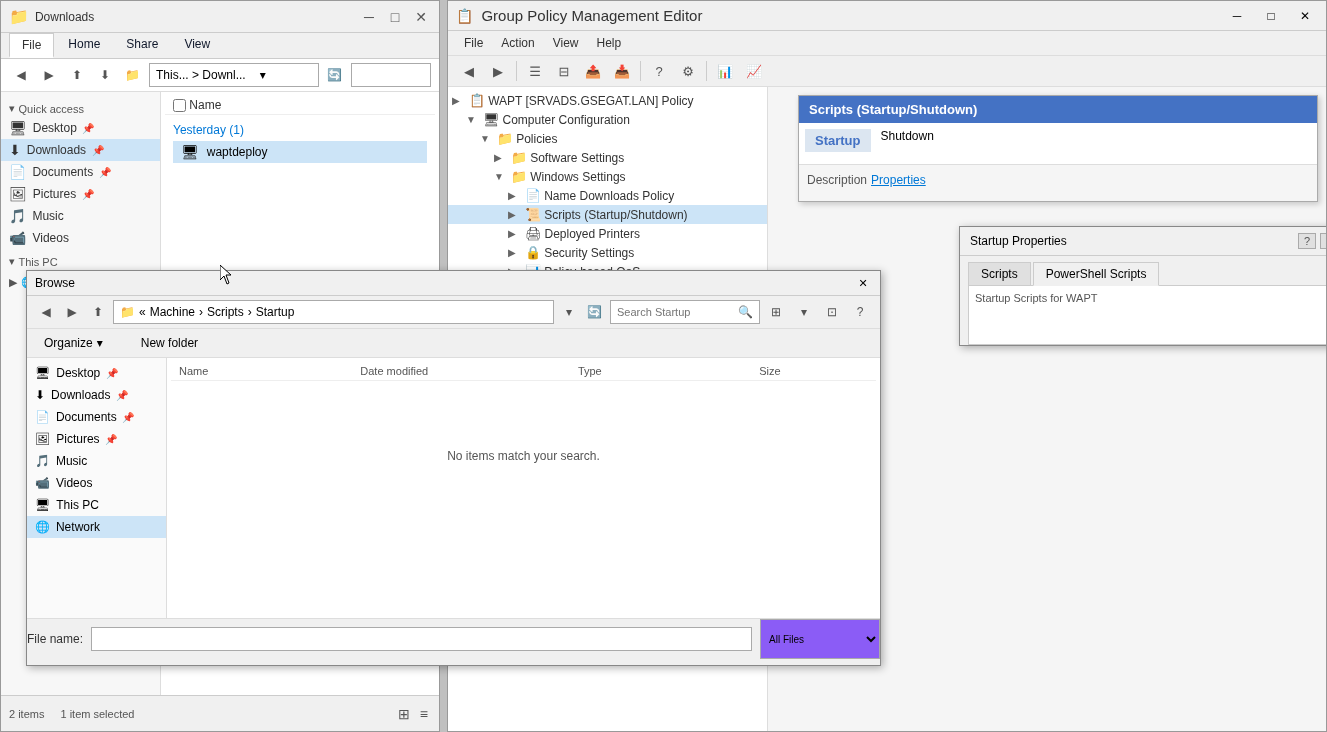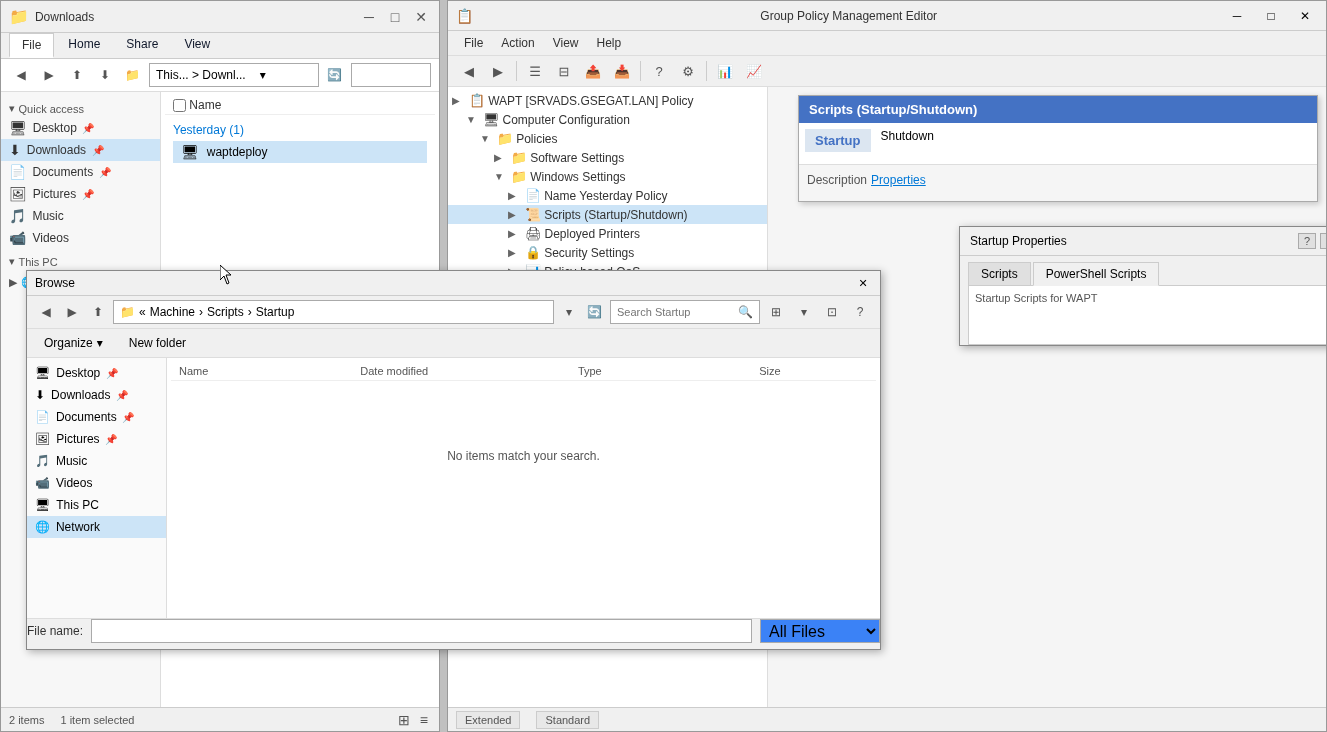--- a/index.html
+++ b/index.html
@@ -144,21 +144,21 @@
       display: flex;
       align-items: center;
       padding: 3px 8px;
       gap: 8px;
       cursor: pointer;
       background: #cce4f7;
     }
     .file-icon { font-size: 14px; }
 
     .explorer-statusbar {
-      height: 24px;
+      height: 36px;
       background: #f0f0f0;
       border-top: 1px solid #ccc;
       display: flex;
       align-items: center;
       padding: 0 8px;
       gap: 16px;
       font-size: 11px;
       color: #555;
     }
     .statusbar-right {
@@ -190,21 +190,21 @@
     .gpe-titlebar {
       background: #f0f0f0;
       height: 30px;
       display: flex;
       align-items: center;
       padding: 0 8px;
       border-bottom: 1px solid #ccc;
       gap: 8px;
     }
     .gpe-title-icon { font-size: 14px; color: #555; }
-    .gpe-title-text { flex: 1; font-size: 12px; color: #333; text-align: center; }
+    .gpe-title-text { flex: 1; font-size: 15px; color: #333; }
     .gpe-win-btn { width: 26px; height: 20px; display: flex; align-items: center; justify-content: center; cursor: pointer; font-size: 12px; }
 
     .gpe-menubar {
       display: flex;
       gap: 2px;
       padding: 2px 8px;
       border-bottom: 1px solid #ddd;
       background: #f0f0f0;
     }
     .menu-item {
@@ -494,46 +494,46 @@
     .browse-filename-label { font-size: 12px; color: #333; }
     .browse-filename-input {
       flex: 1;
       height: 24px;
       border: 1px solid #aaa;
       padding: 0 4px;
       font-size: 12px;
     }
     .browse-filetype-select {
       width: 120px;
-      height: 24px;
+      height: 40px;
       border: 1px solid #aaa;
-      font-size: 16px;
+      font-size: 10px;
       padding: 0 4px;
-      background: #3b82f6;
+      background: #8b5cf6;
     }
     .browse-action-row {
       display: flex;
       justify-content: flex-end;
       gap: 8px;
     }
     .browse-btn {
       width: 70px; height: 26px;
       border: 1px solid #aaa;
       background: #e0e0e0;
       cursor: pointer;
       font-size: 12px;
       display: flex; align-items: center; justify-content: center;
     }
 
     
     .browse-content-toolbar {
       display: flex;
       align-items: center;
       padding: 3px 8px;
-      gap: 8px;
+      gap: 20px;
       border-bottom: 1px solid #ddd;
     }
     .organize-btn {
       display: flex; align-items: center; gap: 4px;
       padding: 3px 8px; cursor: pointer; font-size: 12px;
       border: 1px solid transparent;
     }
     .new-folder-btn {
       padding: 3px 8px; cursor: pointer; font-size: 12px;
       border: 1px solid transparent;
@@ -691,21 +691,21 @@
         <span>Software Settings</span>
       </div>
       <div class="tree-item tree-indent3">
         <span class="tree-toggle">▼</span>
         <span class="tree-icon">📁</span>
         <span>Windows Settings</span>
       </div>
       <div class="tree-item tree-indent4">
         <span class="tree-toggle">▶</span>
         <span class="tree-icon">📄</span>
-        <span>Name Yesterday Policy</span>
+        <span>Name Downloads Policy</span>
       </div>
       <div class="tree-item tree-indent4 selected">
         <span class="tree-toggle">▶</span>
         <span class="tree-icon">📜</span>
         <span>Scripts (Startup/Shutdown)</span>
       </div>
       <div class="tree-item tree-indent4">
         <span class="tree-toggle">▶</span>
         <span class="tree-icon">🖨</span>
         <span>Deployed Printers</span>
@@ -750,24 +750,20 @@
             <div class="startup-tab">Scripts</div>
             <div class="startup-tab active">PowerShell Scripts</div>
           </div>
           <div class="startup-tab-content">
             <div style="color:#555;font-size:11px;">Startup Scripts for WAPT</div>
           </div>
         </div>
       </div>
     </div>
   </div>
-  <div class="gpe-statusbar">
-    <div class="status-tab">Extended</div>
-    <div class="status-tab">Standard</div>
-  </div>
 </div>
 
 <div class="browse-dialog">
   <div class="browse-titlebar">
     <span>Browse</span>
     <div class="browse-titlebar-btn">✕</div>
   </div>
   <div class="browse-toolbar">
     <div class="browse-nav-btn">◀</div>
     <div class="browse-nav-btn">▶</div>

